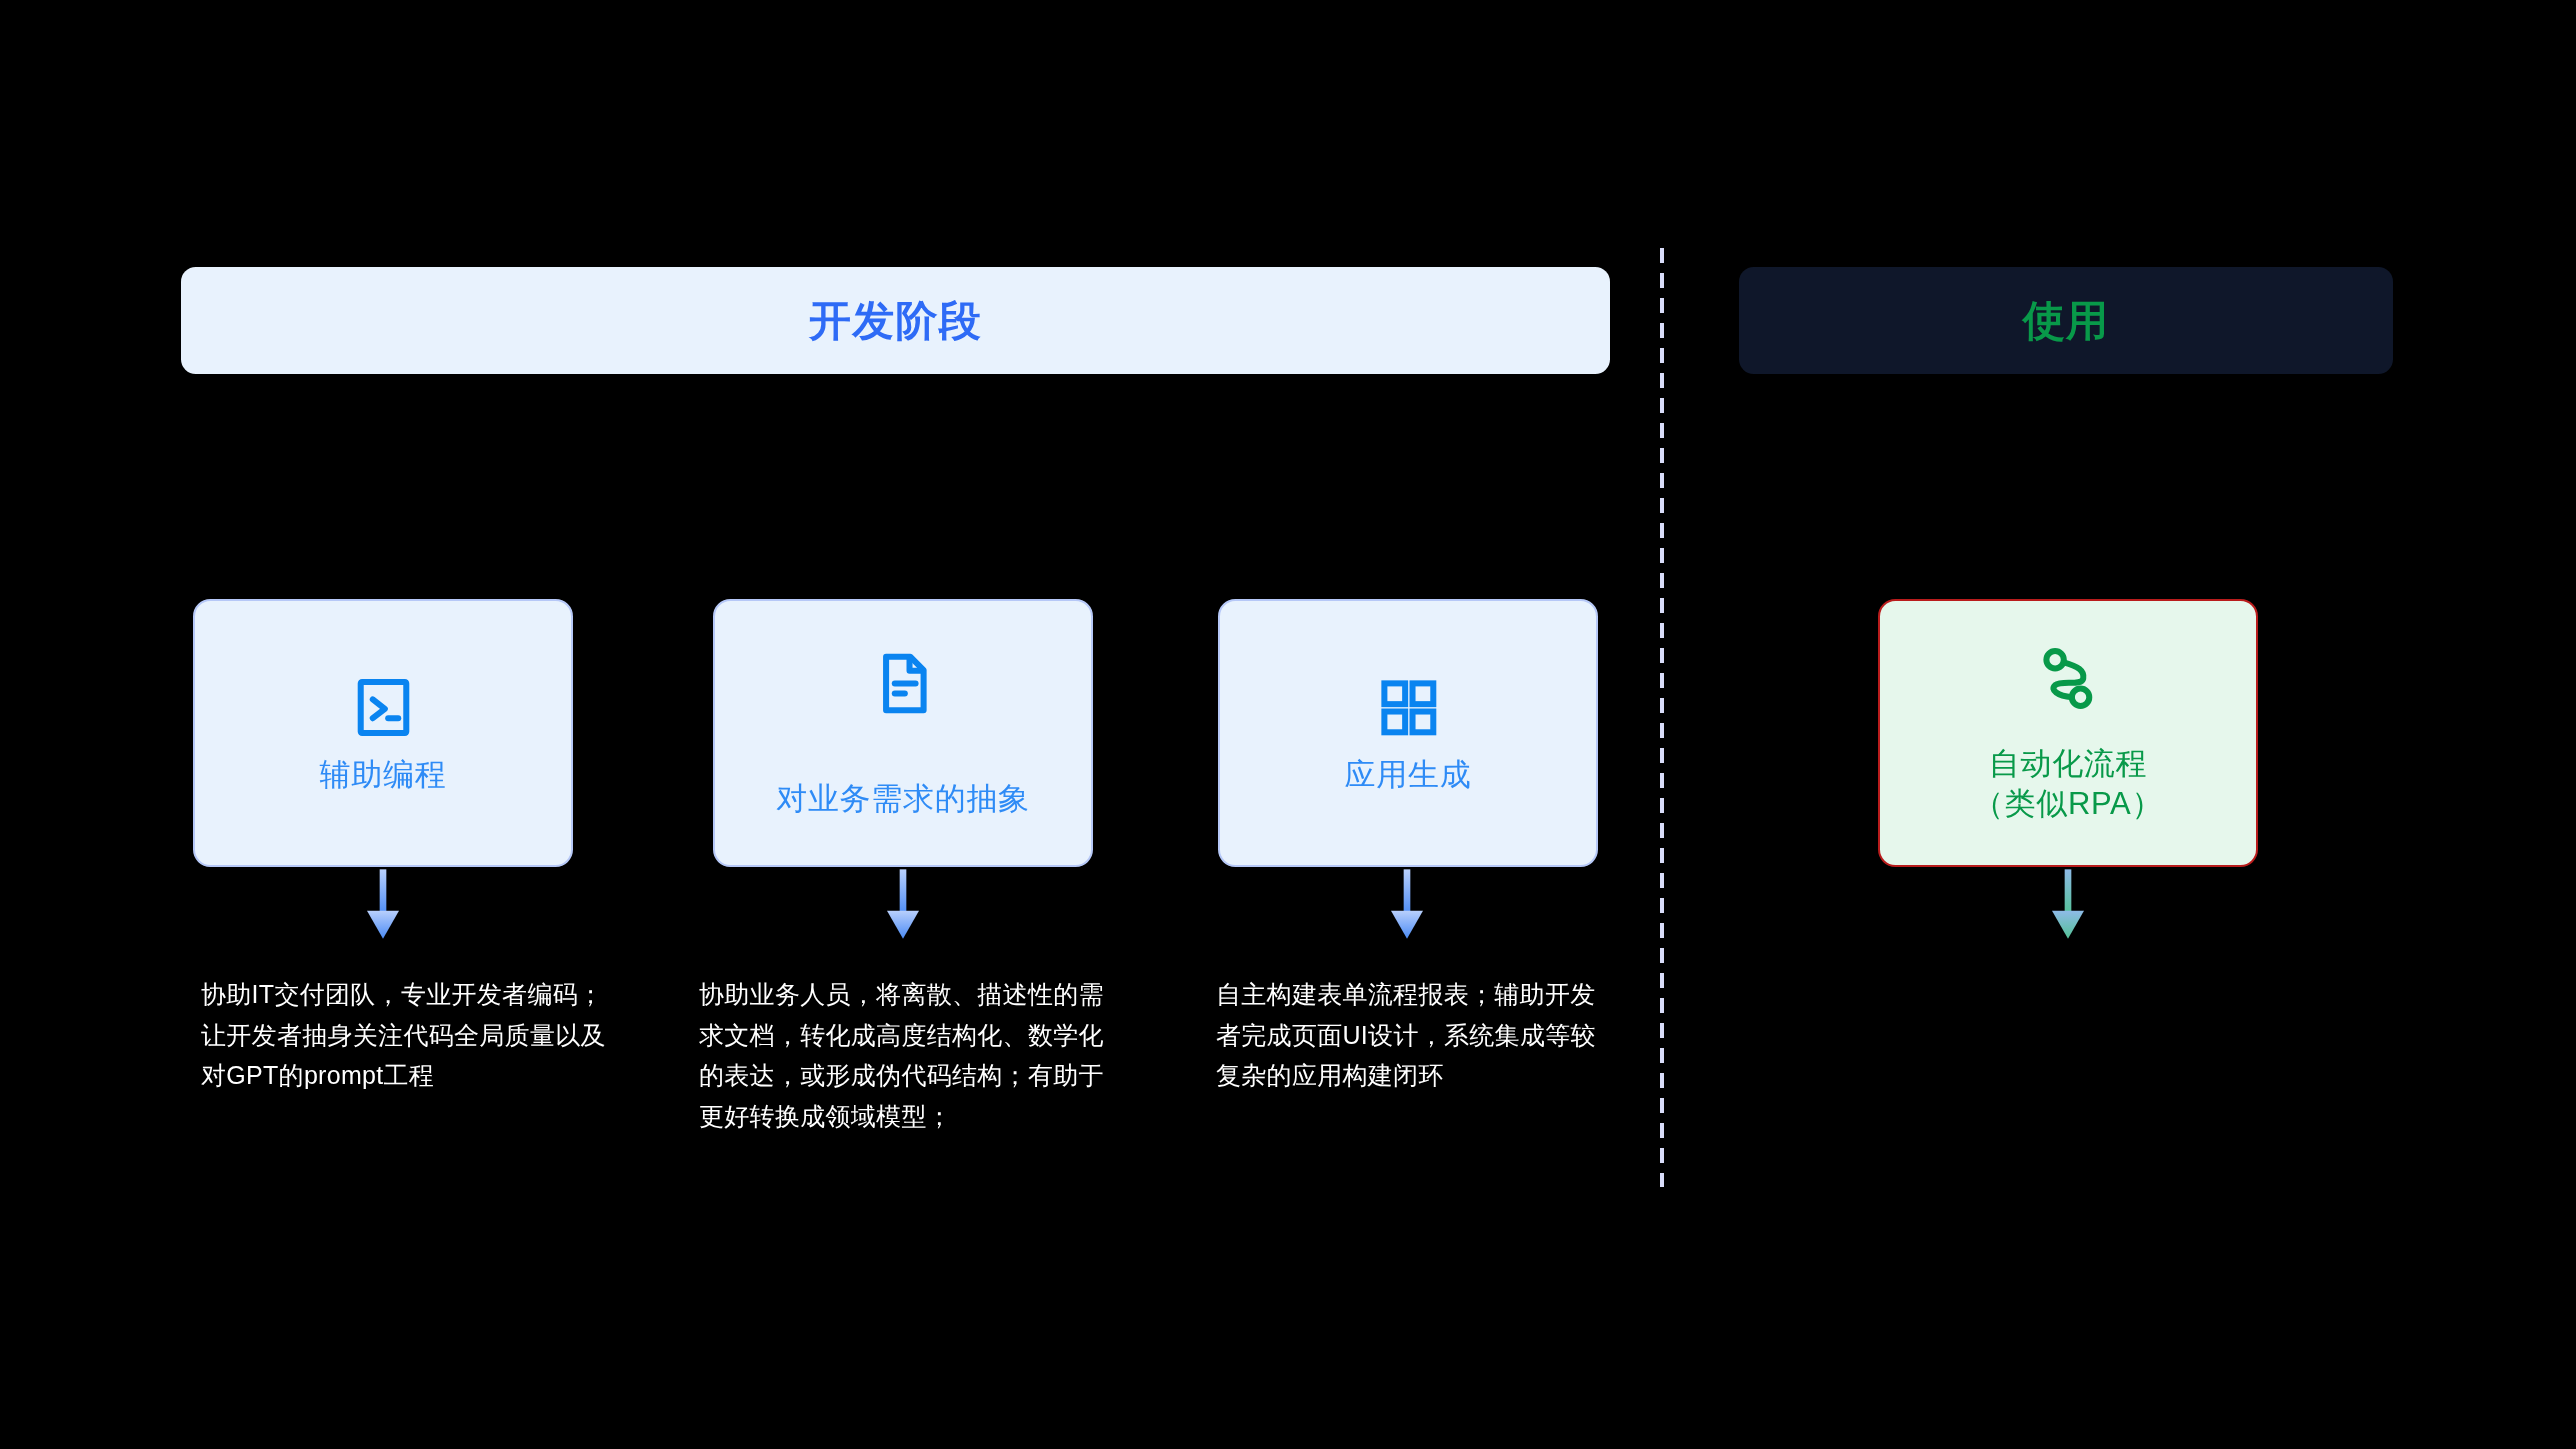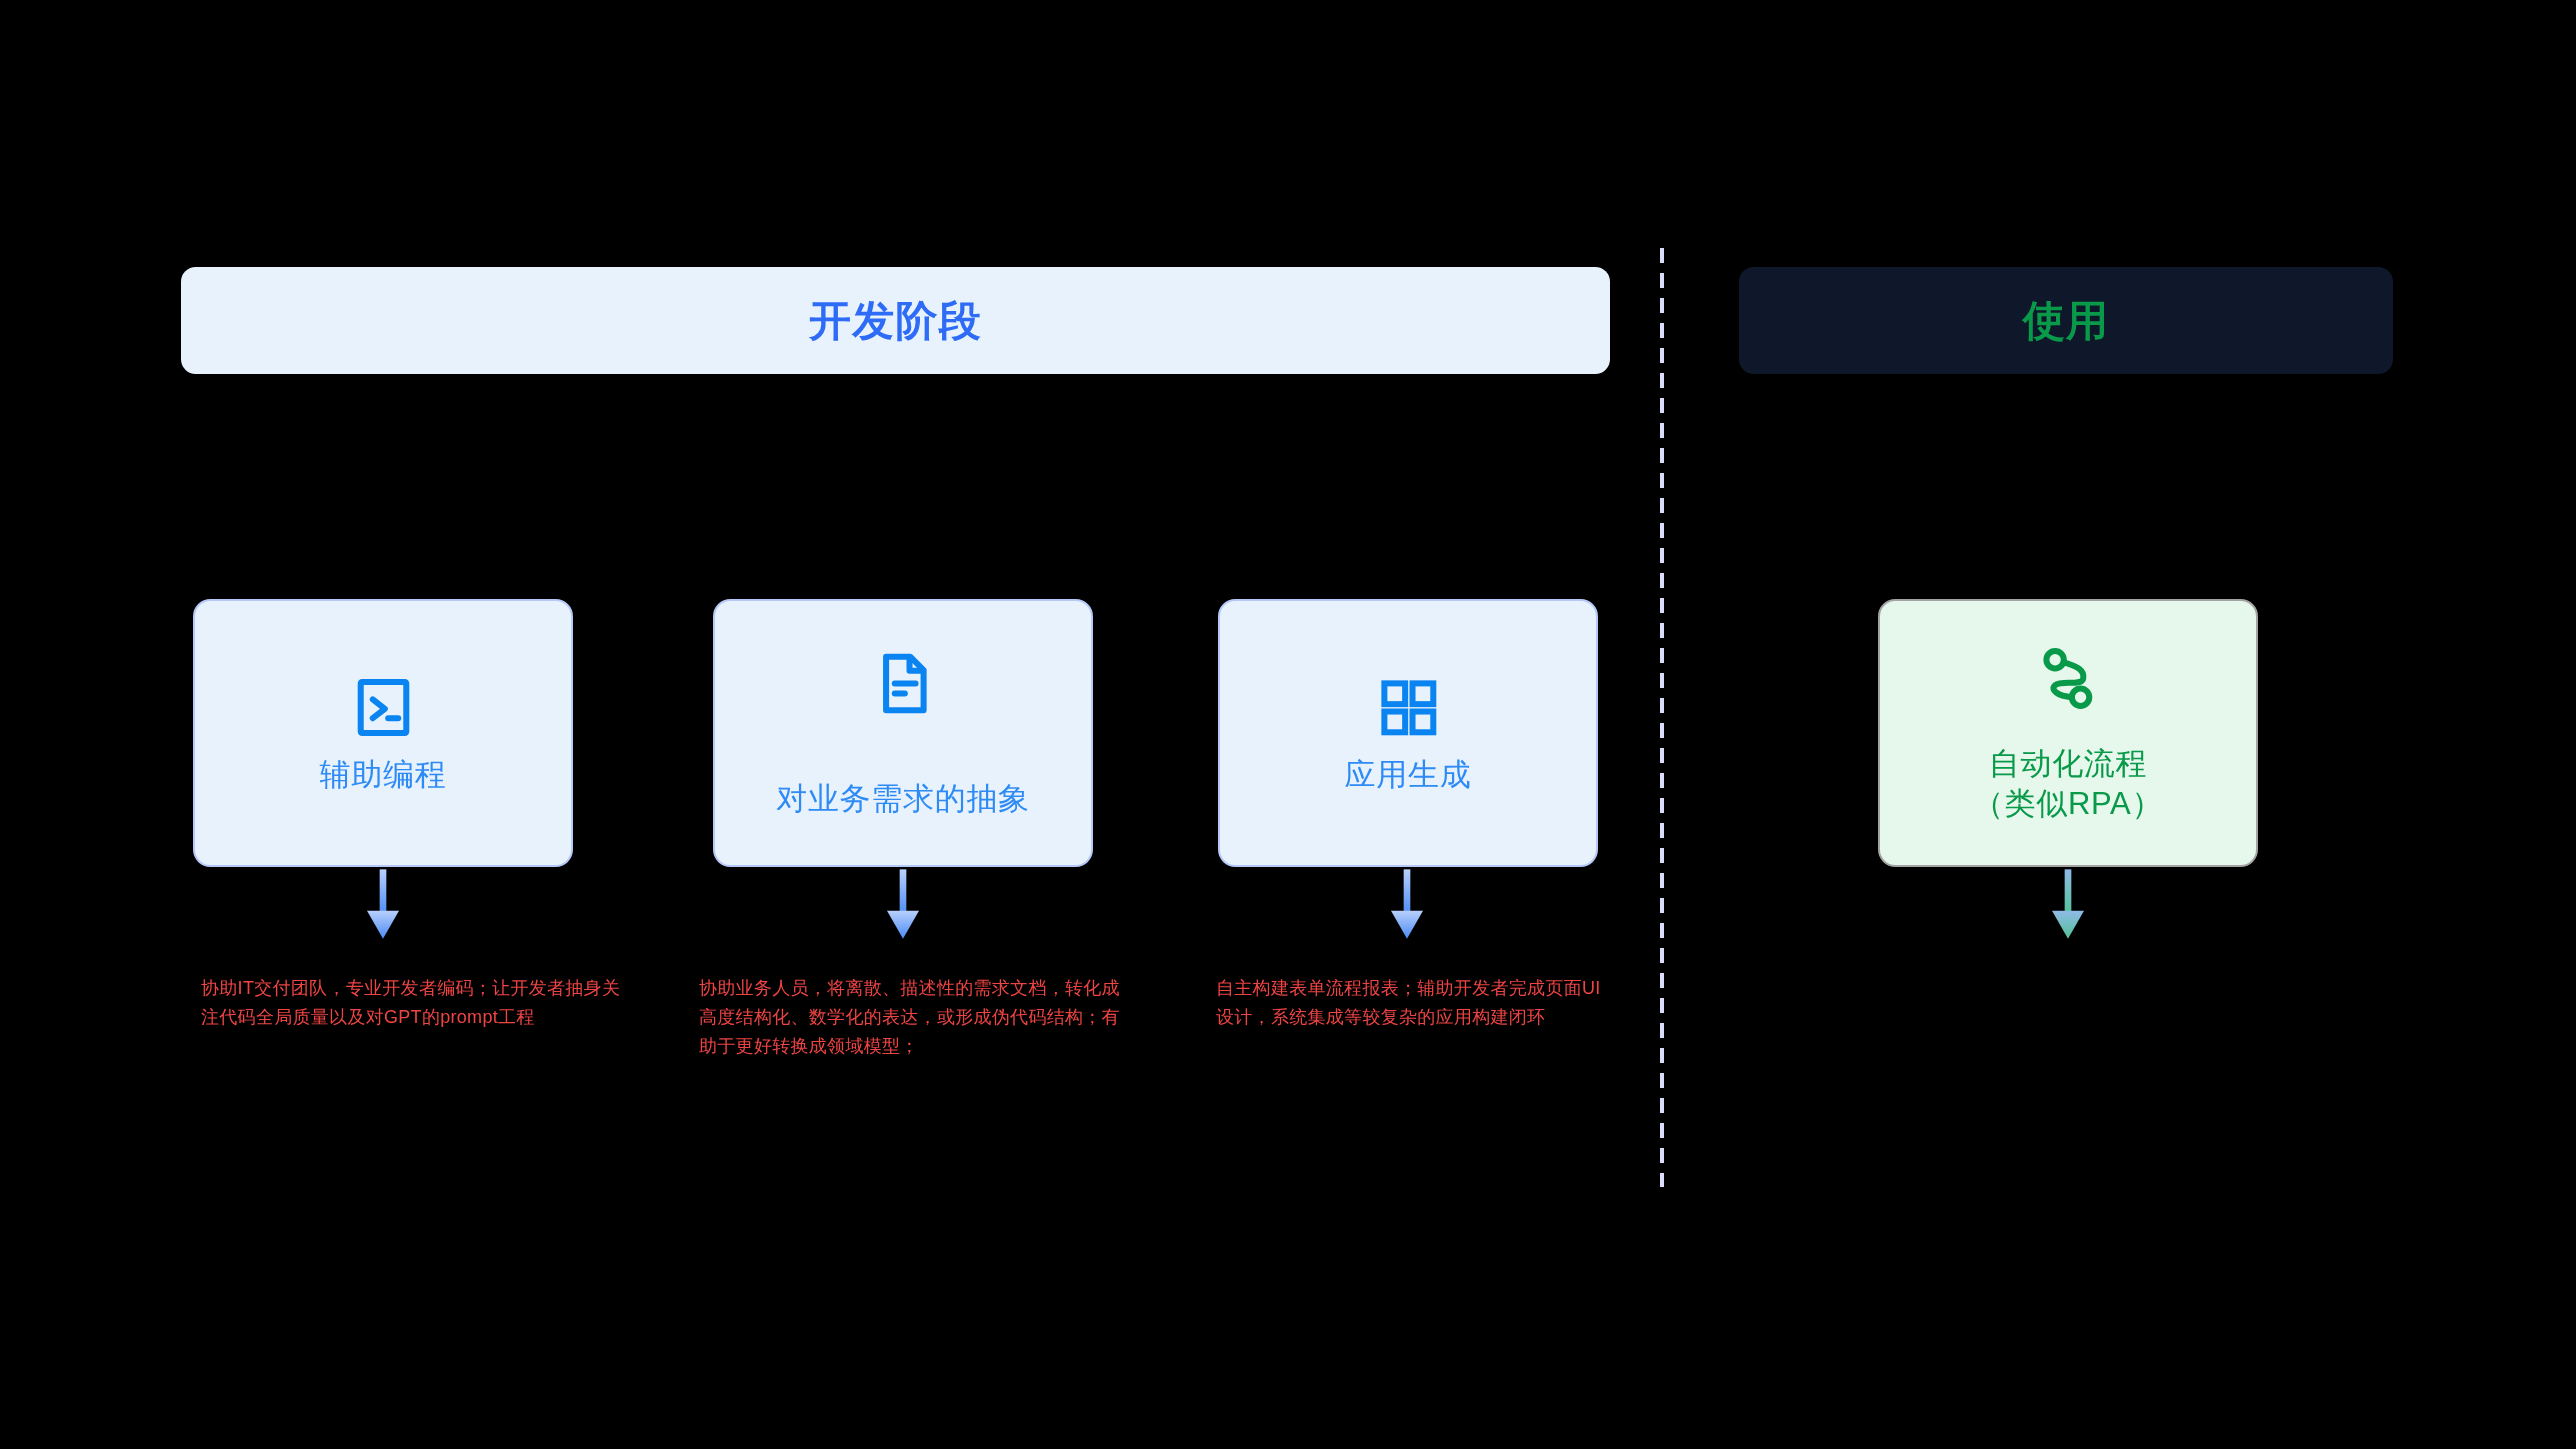--- a/index.html
+++ b/index.html
@@ -34,21 +34,21 @@
 
   
   .card {
     position:absolute;
     width:380px; height:268px;
     border-radius:17.4px;
     display:flex; flex-direction:column;
     align-items:center; justify-content:center;
   }
   .card.blue  { background:#e8f2fd; border:2px solid #b6c8f7; }
-  .card.green { background:#e6f7ec; border:2px solid #a3a3a3;gap:18px; }
+  .card.green { background:#e6f7ec; border:2px solid #b91c1c;gap:18px; }
 
   .card-icon { height:72px; display:flex; align-items:center; justify-content:center; margin-bottom:12px; }
   .card-label {
     font-size:31px; line-height:1.28; text-align:center; letter-spacing:0.7px;
   }
   .card.blue  .card-label { color:#2e8bf6; }
   .card.green .card-label { color:#089949; }
 
   #card-1 { left:193px;  top:599px; }
   #card-2 { left:713px; top:599px;gap:48px; }
@@ -59,22 +59,22 @@
   .arrow { position:absolute; width:40px; height:74px; }
 
   #arrow-1 { left:363px;  top:869px; }
   #arrow-2 { left:883px; top:869px; }
   #arrow-3 { left:1387px; top:869px; }
   #arrow-4 { left:2048px; top:869px; }
 
   
   .desc {
     position:absolute;
-    font-size:18px; line-height:1.62;
-    color:#ef4444; letter-spacing:0.3px;
+    font-size:25px; line-height:1.62;
+    color:#ffffff; letter-spacing:0.3px;
     text-align:left;
   }
   #desc-1 { left:201px;  top:974px; width:423px; }
   #desc-2 { left:699px; top:974px; width:429px; }
   #desc-3 { left:1216px; top:974px; width:396px; }
   #desc-4 { left:1876px; top:974px; width:429px; }
 </style>
 </head>
 <body>
 

